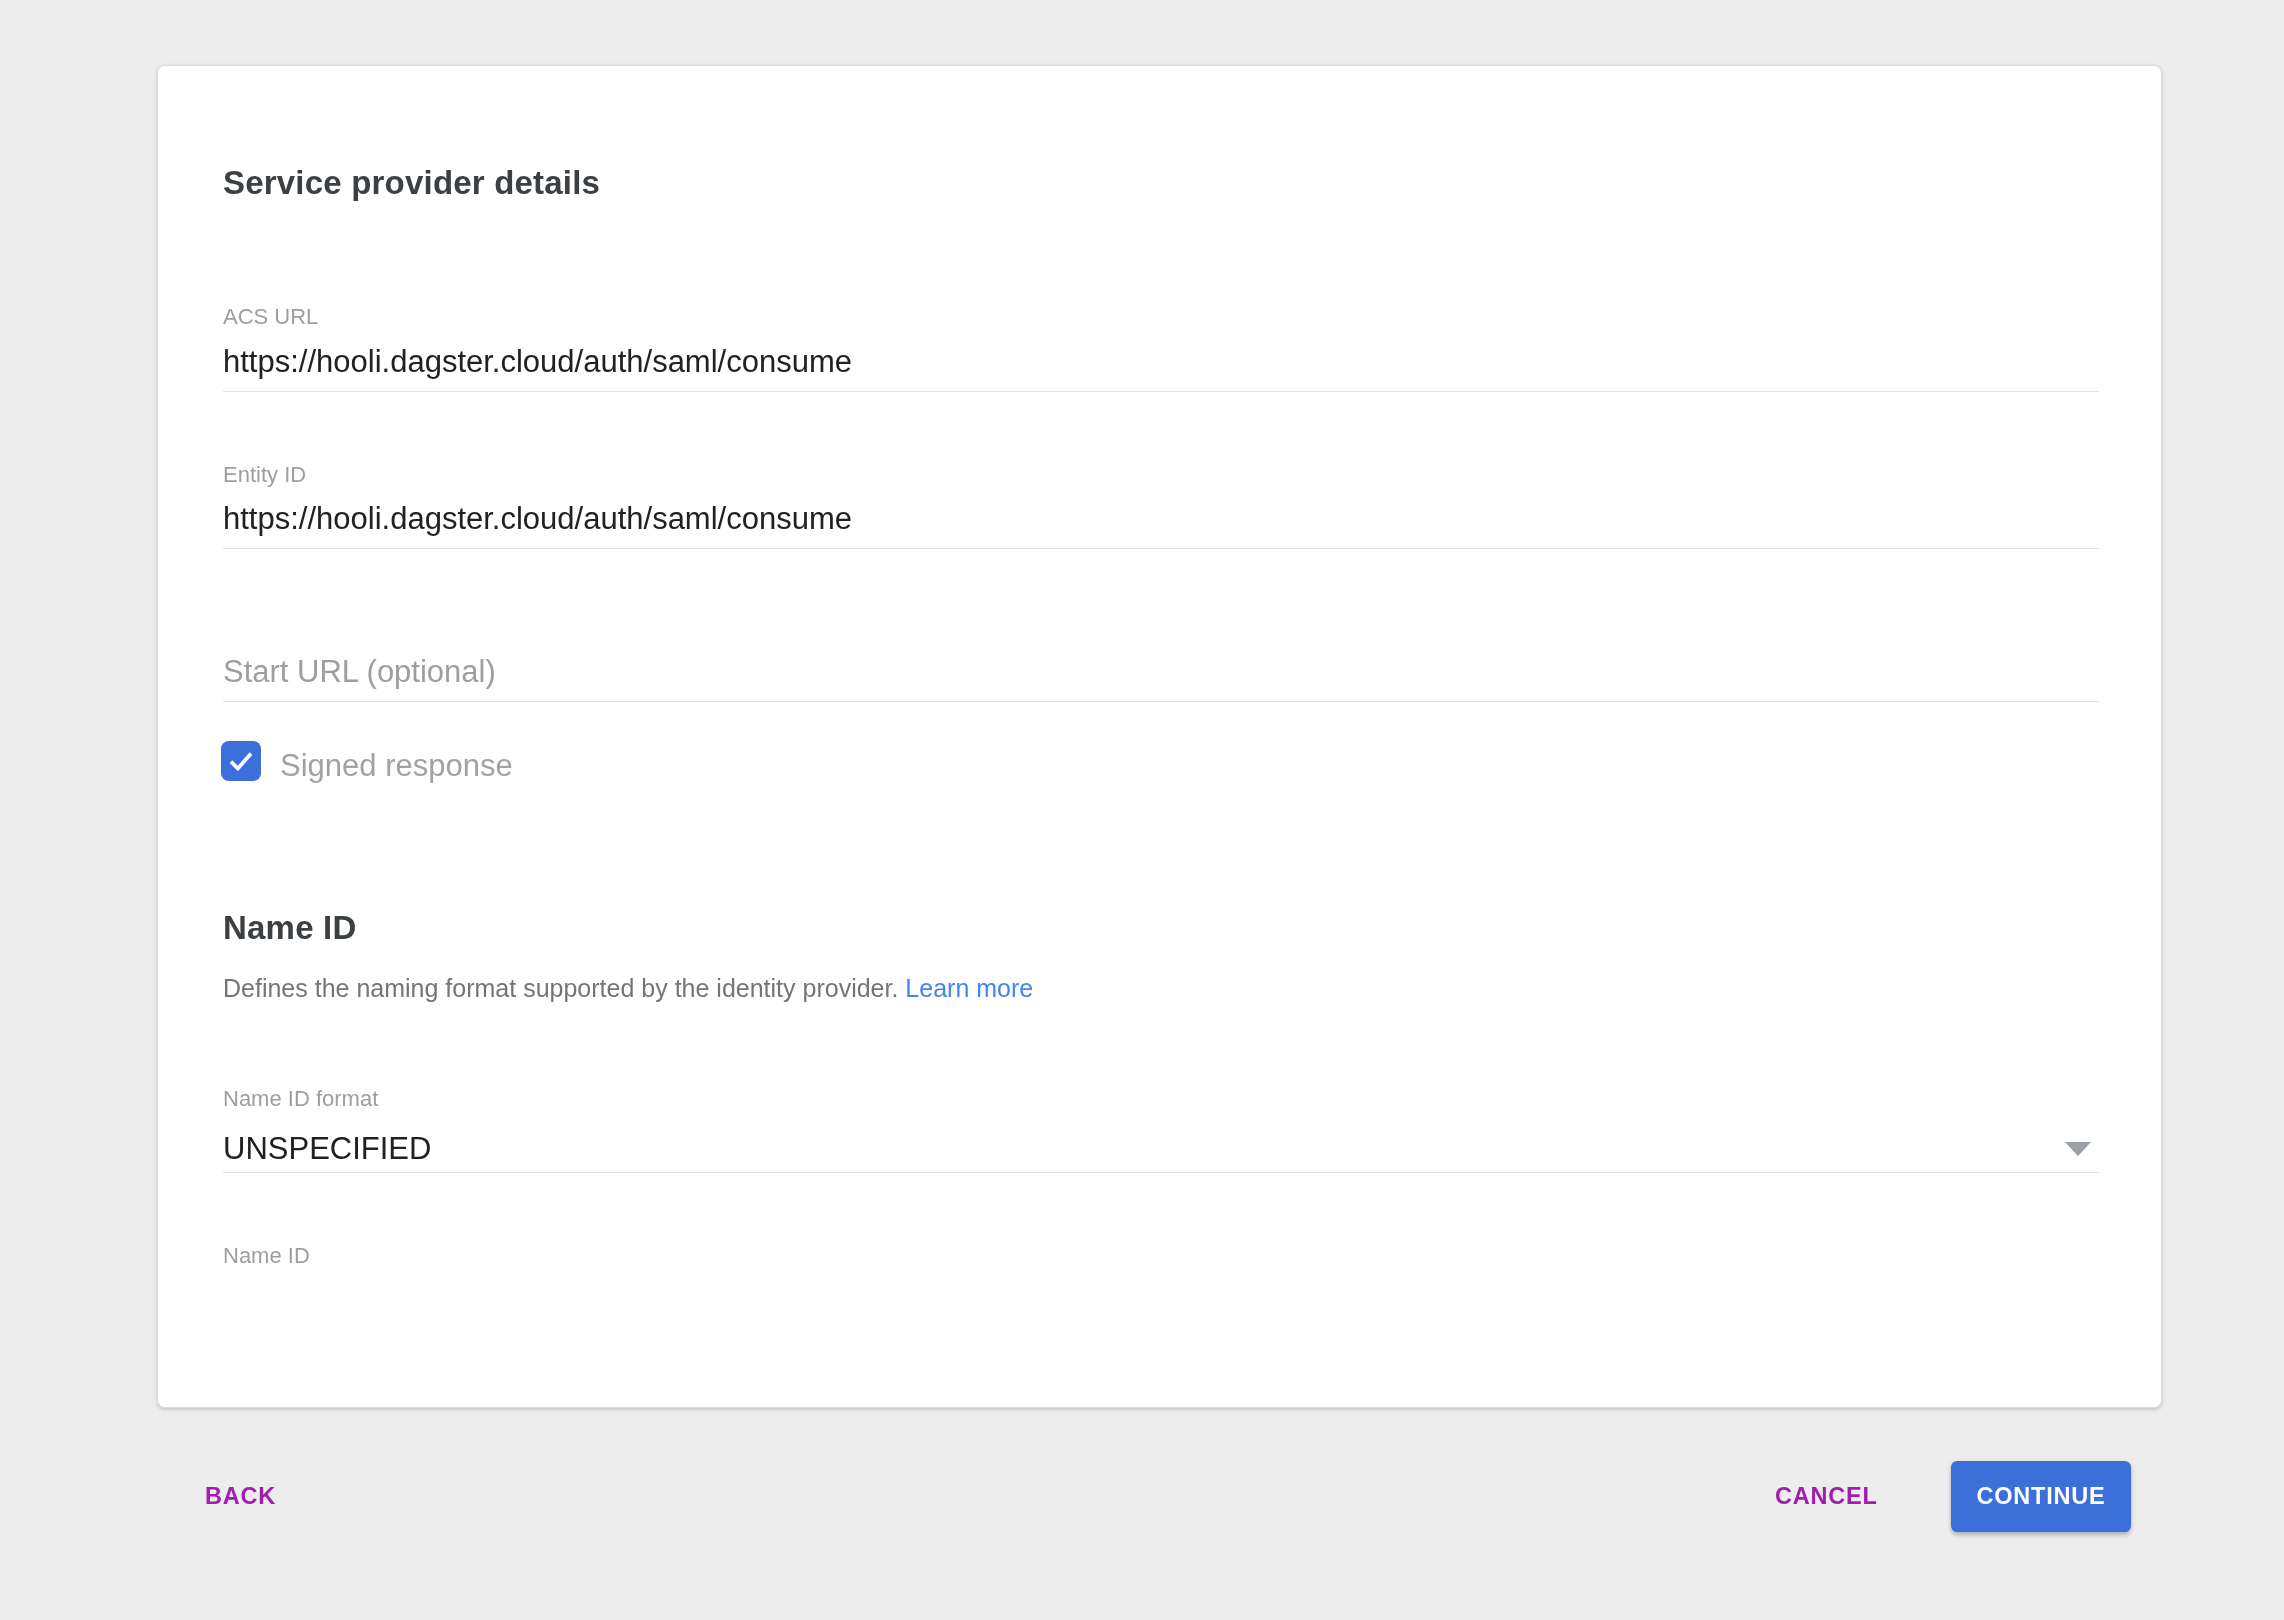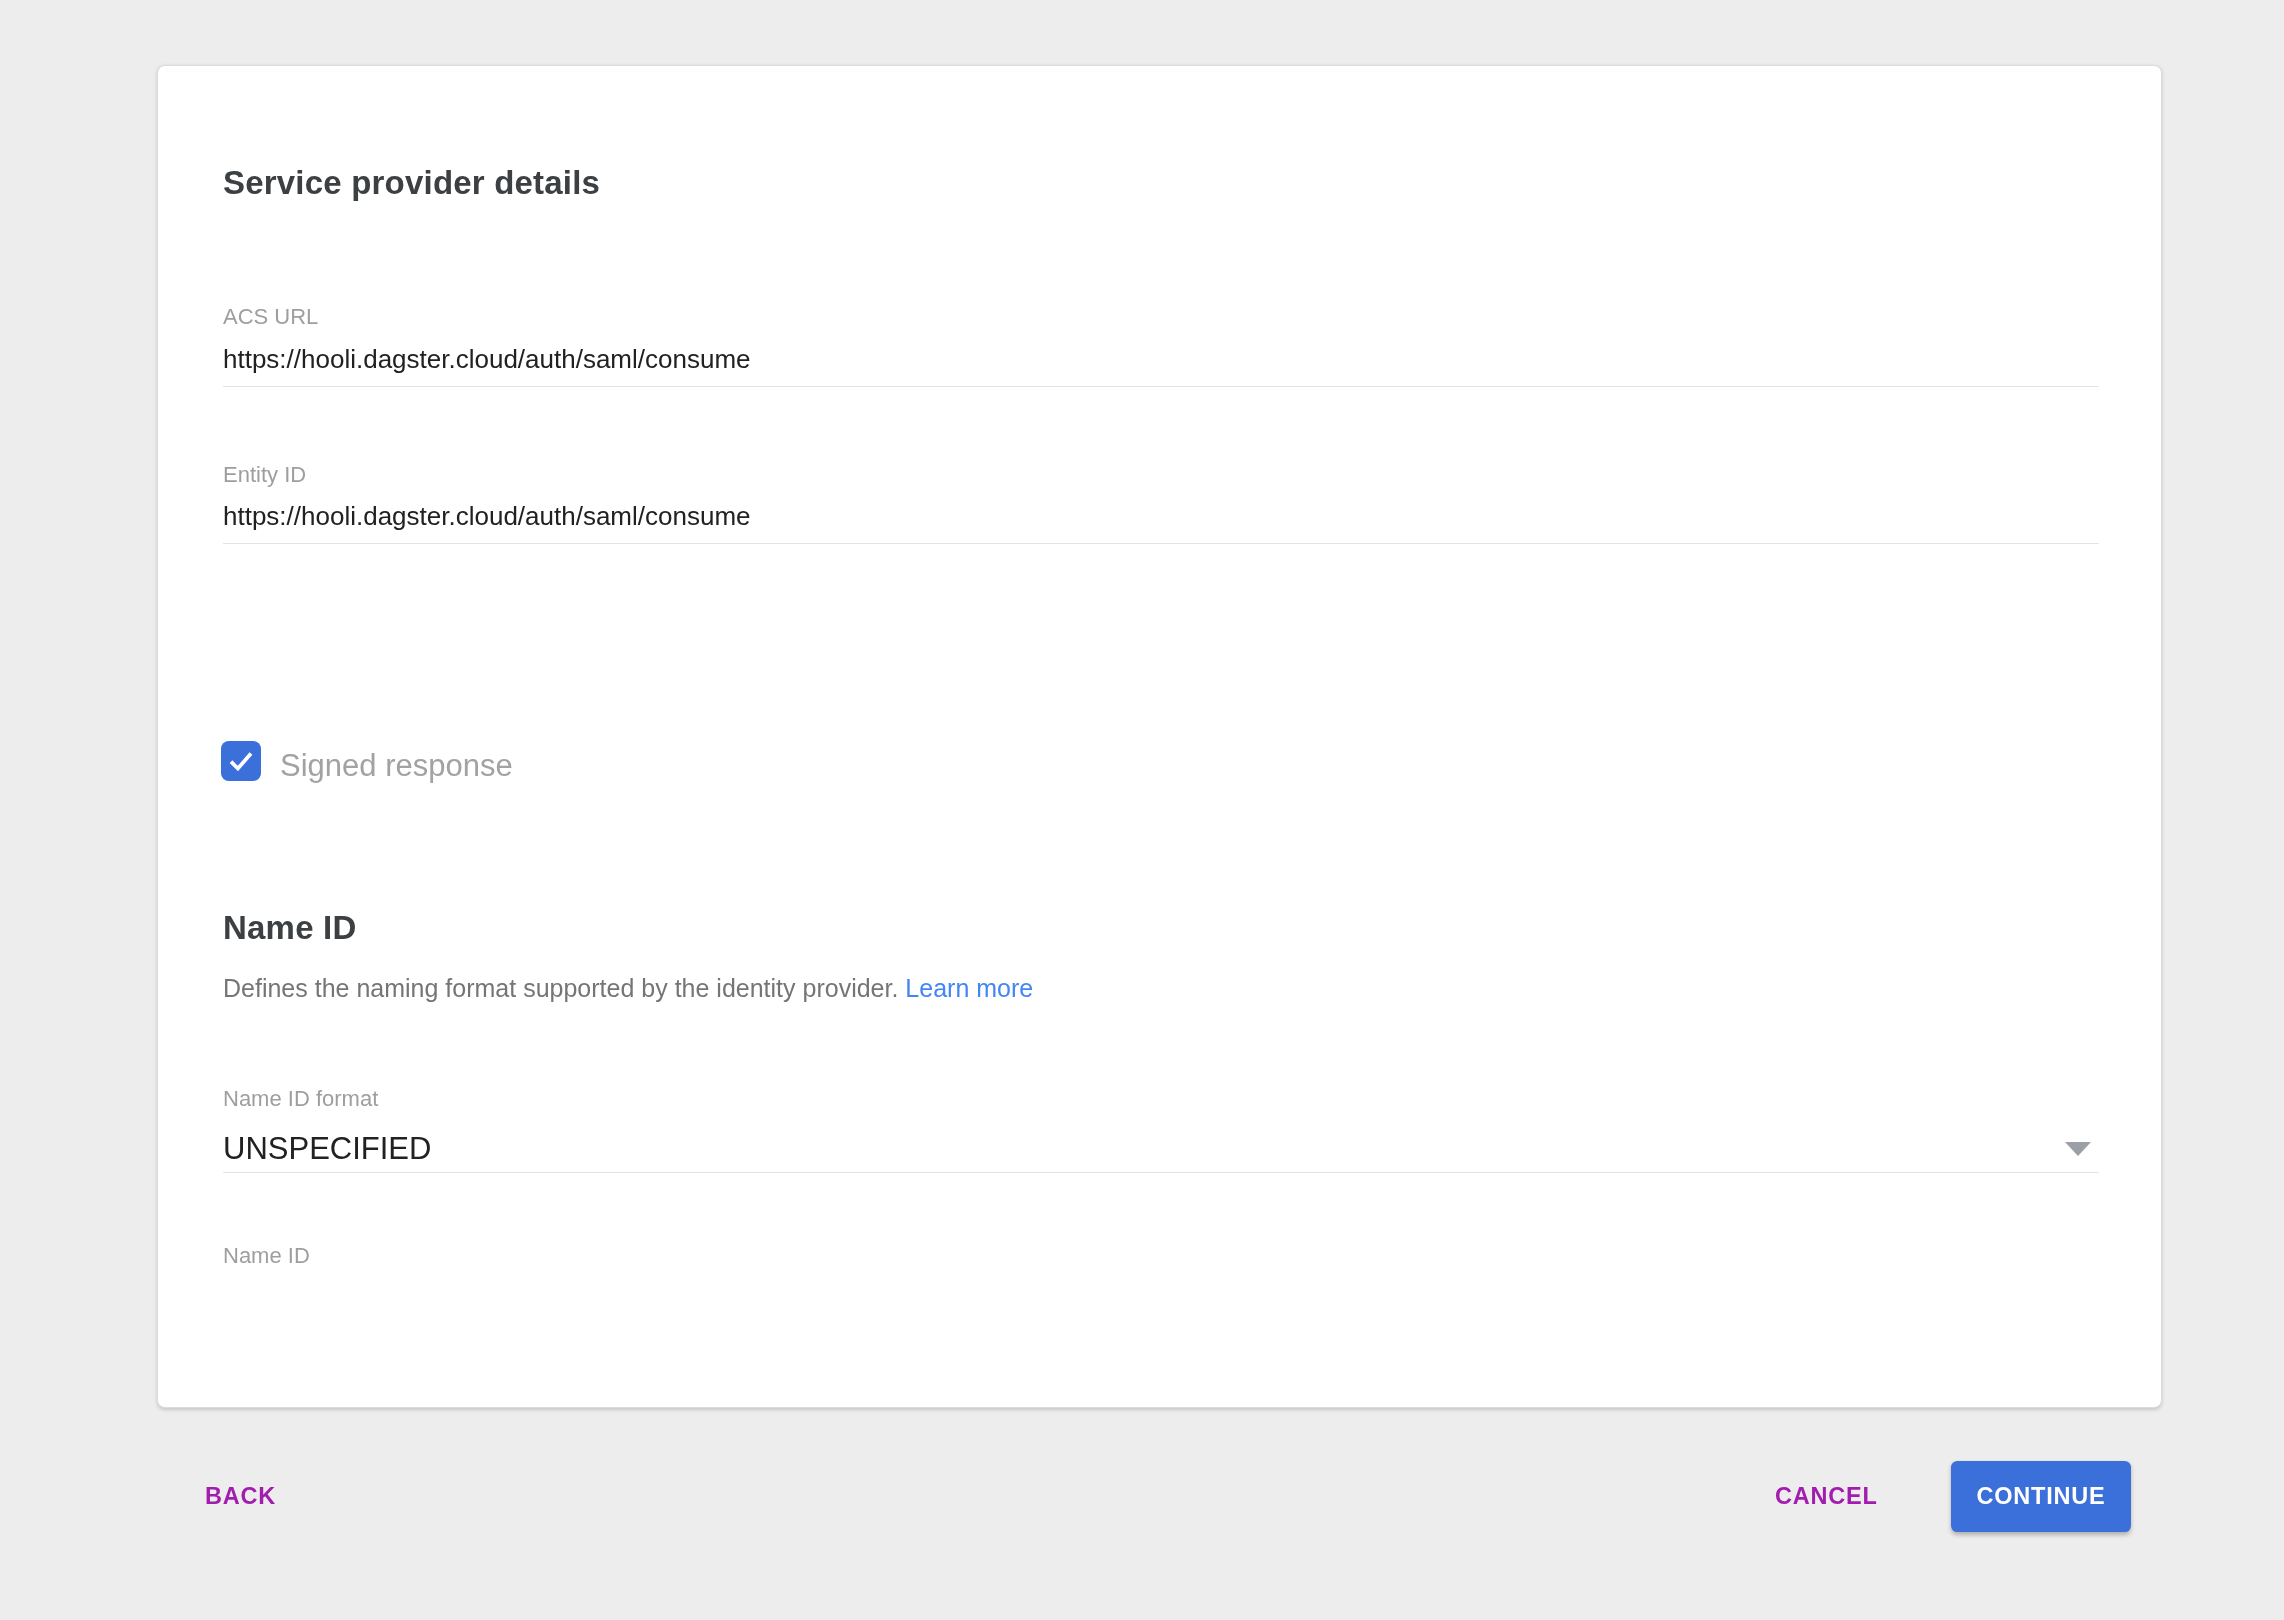--- a/index.html
+++ b/index.html
@@ -40,21 +40,21 @@
     cursor: pointer;
   }
   .field-label {
     left: 65px;
     font-size: 22px;
     color: #9e9e9e;
   }
   .field-value {
     left: 65px;
     width: 1876px;
-    font-size: 26px;
+    font-size: 31px;
     color: #212121;
     background: transparent;
     border: none;
     outline: none;
     padding: 0 0 11px 0;
     border-bottom: 1.6px solid #e3e3e3;
     font-family: "Liberation Sans", sans-serif;
   }
   input.field-value::placeholder { color: #9e9e9e; opacity: 1; }
   .select-row {
@@ -125,20 +125,21 @@
 
   <h1 class="abs section-title" style="top:98px;">Service provider details</h1>
 
 
   <div class="abs field-label" style="top:238px;">ACS URL</div>
   <input class="abs field-value" style="top: 278px;" type="text" value="https://hooli.dagster.cloud/auth/saml/consume">
 
   <div class="abs field-label" style="top:396px;text-align:center;">Entity ID</div>
   <input class="abs field-value" style="top: 435px;" type="text" value="https://hooli.dagster.cloud/auth/saml/consume">
 
+  <input class="abs field-value" style="top: 588px;" type="text" placeholder="Start URL (optional)">
 
   <div class="abs checkbox">
     <span style="display:flex;">
       <svg viewBox="0 0 24 24" fill="none" stroke="#ffffff" stroke-width="3">
         <path d="M4 12.5 L9.5 18 L20 6"></path>
       </svg>
     </span>
   </div>
   <div class="abs checkbox-label">Signed response</div>
 

